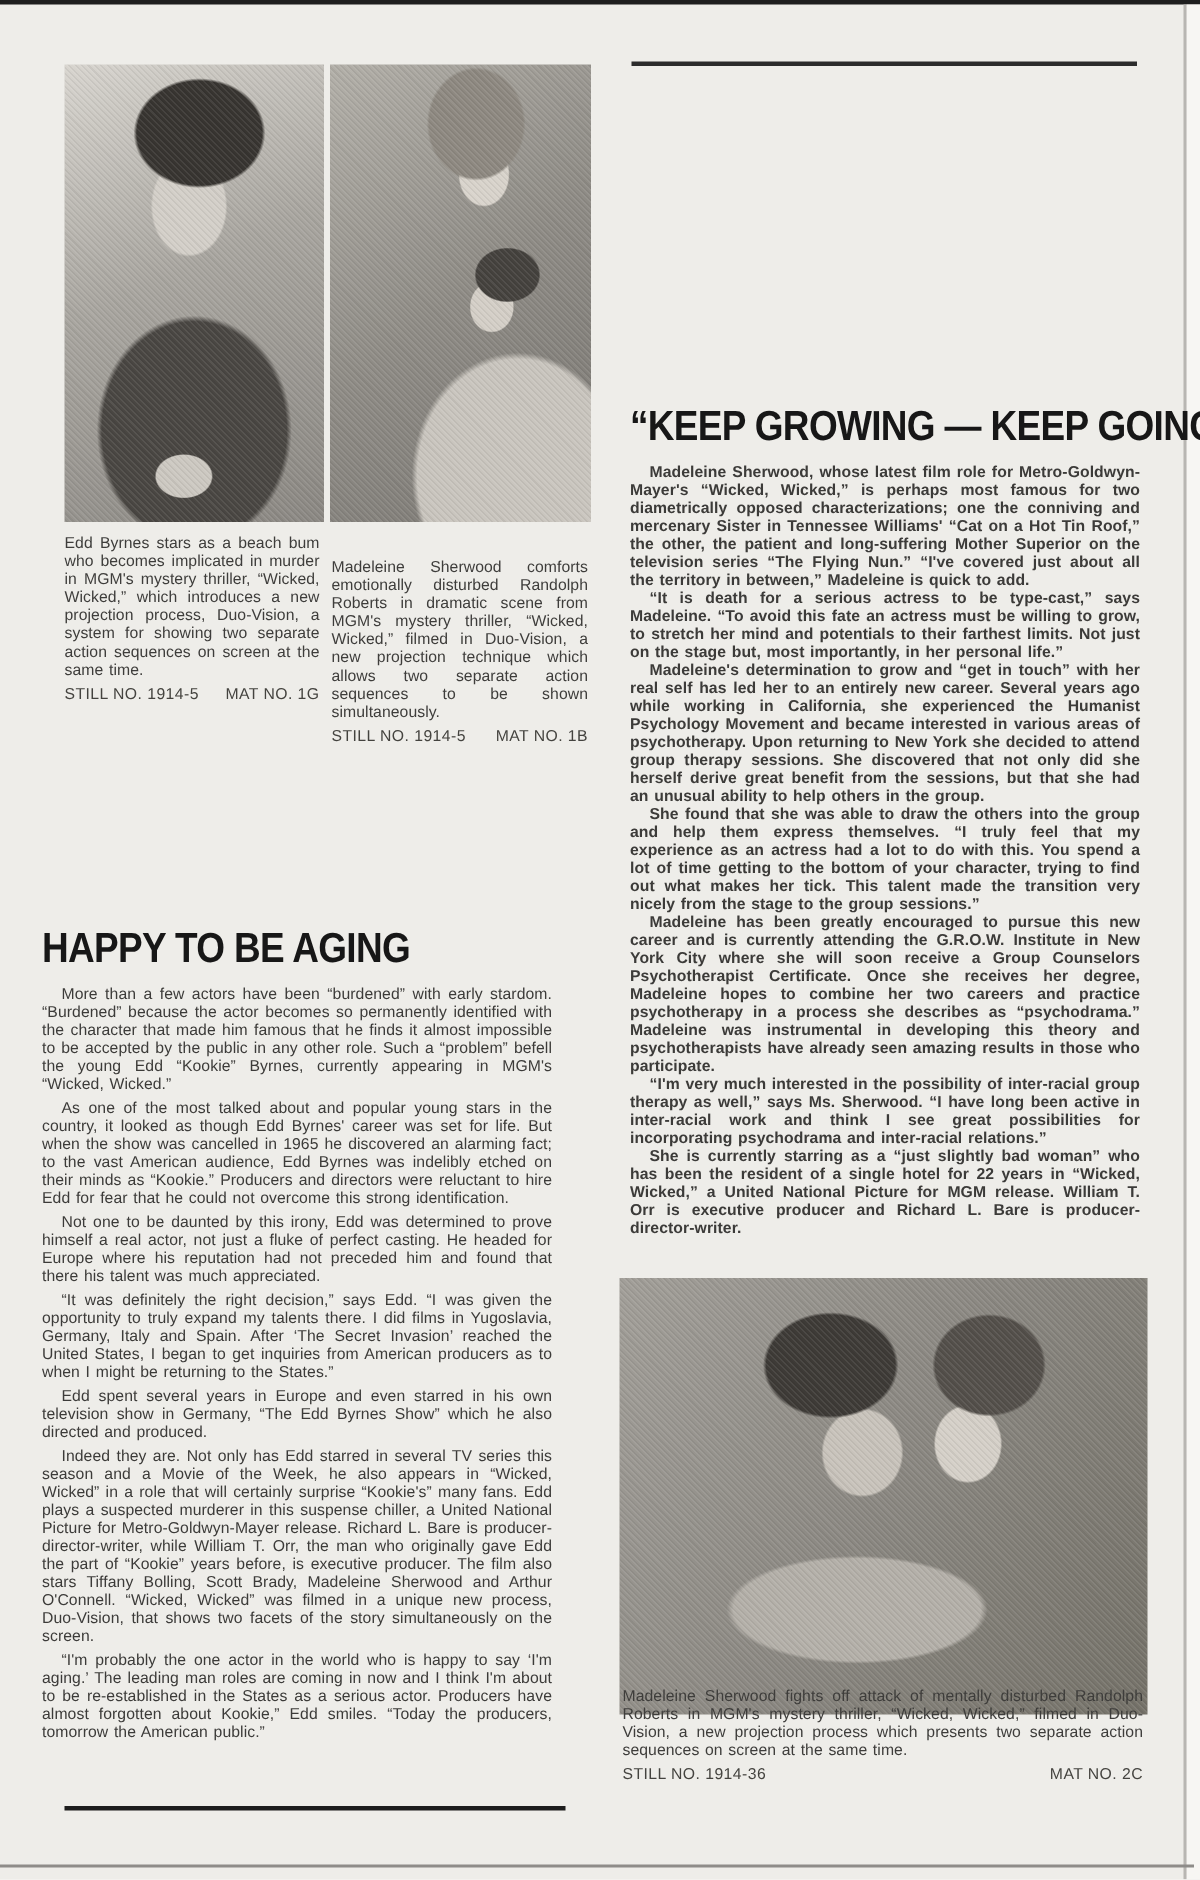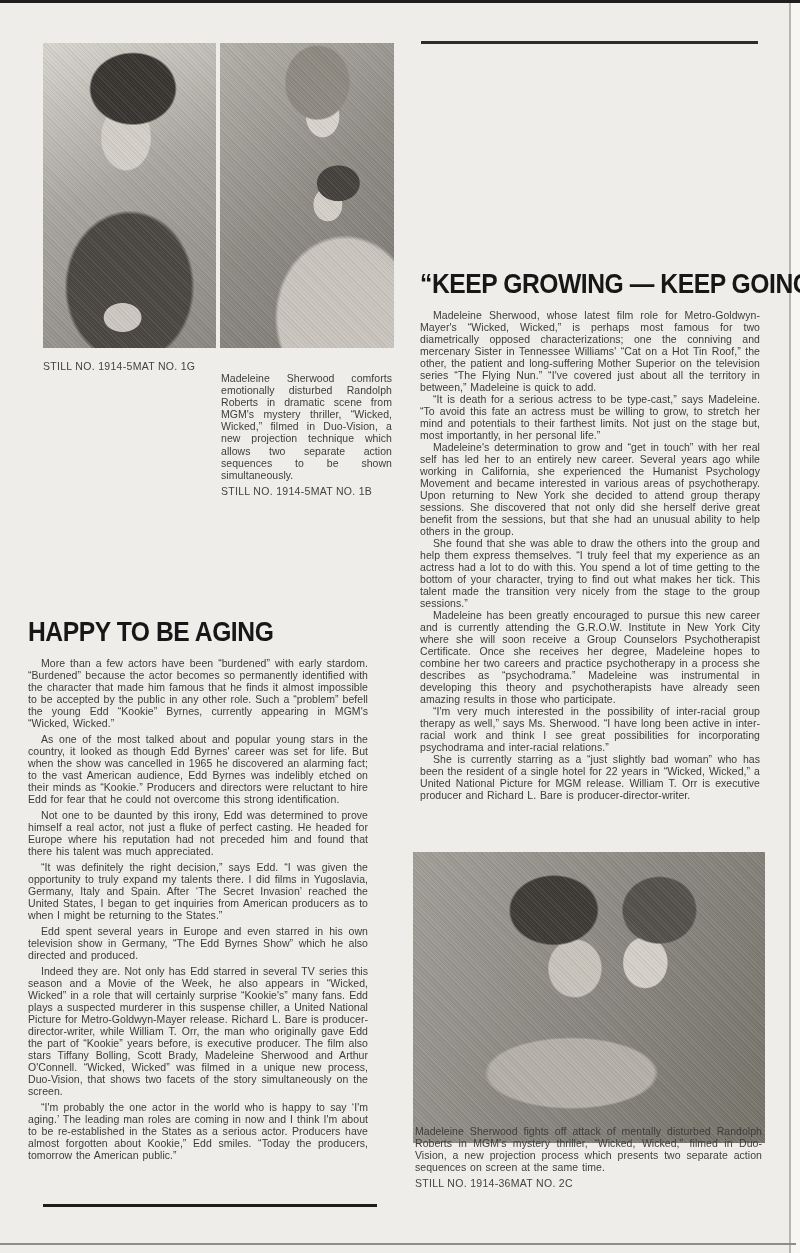--- a/index.html
+++ b/index.html
@@ -54,57 +54,58 @@
       radial-gradient(ellipse 150px 62px at 45% 76%, #b4b0a9 55%, rgba(180,176,169,0) 58%),
       linear-gradient(120deg, #a29f99 0%, #8d8a84 45%, #757269 100%);
   }
 
   
   .caption { position:absolute; font-size:10.5px; line-height:12.1px; color:#3e3d3b; }
   .cap-1 { left:43px;  top:356px; width:170px; }
   .cap-2 { left:221px; top:372px; width:171px; }
   .cap-3 { left:415px; top:1125px; width:347px; }
   .caption p { margin:0; text-align:justify; letter-spacing:0.05px; word-spacing:0.8px; }
-  .cap-meta { display:flex; margin-top:4px; color:#44433f; letter-spacing:0.3px; }
+  .cap-meta { display:flex; justify-content:space-between; margin-top:4px; color:#44433f; letter-spacing:0.3px; }
 
   
   .article { position:absolute; }
   .left-article  { left:28px; top:616px; width:340px; }
   .right-article { left:420px; top:268px; width:340px; }
   .headline {
     margin:0 0 9px 0; font-size:28px; font-weight:bold; color:#171717;
     letter-spacing:-0.5px; white-space:nowrap;
     transform:scaleX(0.88); transform-origin:left center;
   }
   .body p {
     margin:0; text-align:justify; text-indent:13px;
     font-size:10.5px; line-height:12px; letter-spacing:0.05px; word-spacing:0.8px;
   }
   .left-article .body p { margin-bottom:4px; }
-  .right-article .body p { margin-bottom:0; }
+  .right-article .body p { margin-bottom:0;font-weight:bold; }
 
   
   .rule { position:absolute; background:#1d1d1d; }
   .right-top-rule { left:421px; top:41px;   width:337px; height:3px; background:#2c2c2c; }
   .left-bottom-rule { left:43px; top:1204px; width:334px; height:3px; }
 </style>
 </head>
 <body>
 
 <div class="page">
 
   <div class="top-edge"></div>
   <div class="outer-right"></div>
   <div class="right-edge"></div>
   <div class="bottom-edge"></div>
 
   <figure class="photo photo-1"></figure>
   <figure class="photo photo-2"></figure>
 
   <div class="caption cap-1">
+    <p>Edd Byrnes stars as a beach bum who becomes implicated in murder in MGM's mystery thriller, “Wicked, Wicked,” which introduces a new projection process, Duo-Vision, a system for showing two separate action sequences on screen at the same time.</p>
     <div class="cap-meta">
       <span>STILL NO. 1914-5</span>
       <span>MAT NO. 1G</span>
     </div>
   </div>
 
   <div class="caption cap-2">
     <p>Madeleine Sherwood comforts emotionally disturbed Randolph Roberts in dramatic scene from MGM's mystery thriller, “Wicked, Wicked,” filmed in Duo-Vision, a new projection technique which allows two separate action sequences to be shown simultaneously.</p>
     <div class="cap-meta">
       <span>STILL NO. 1914-5</span>

